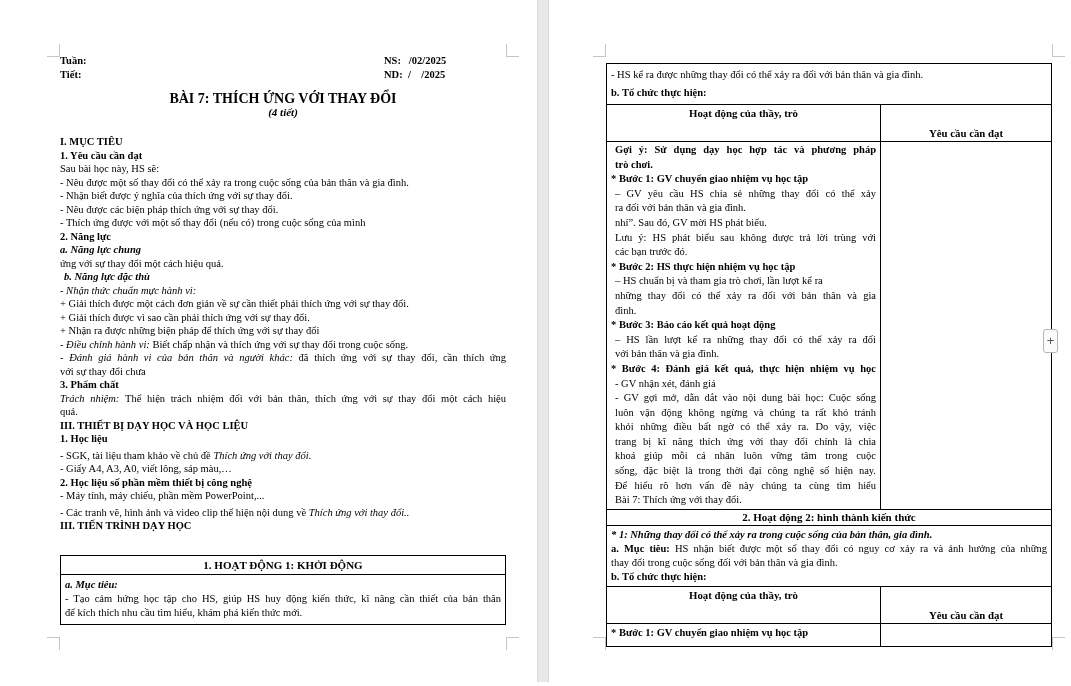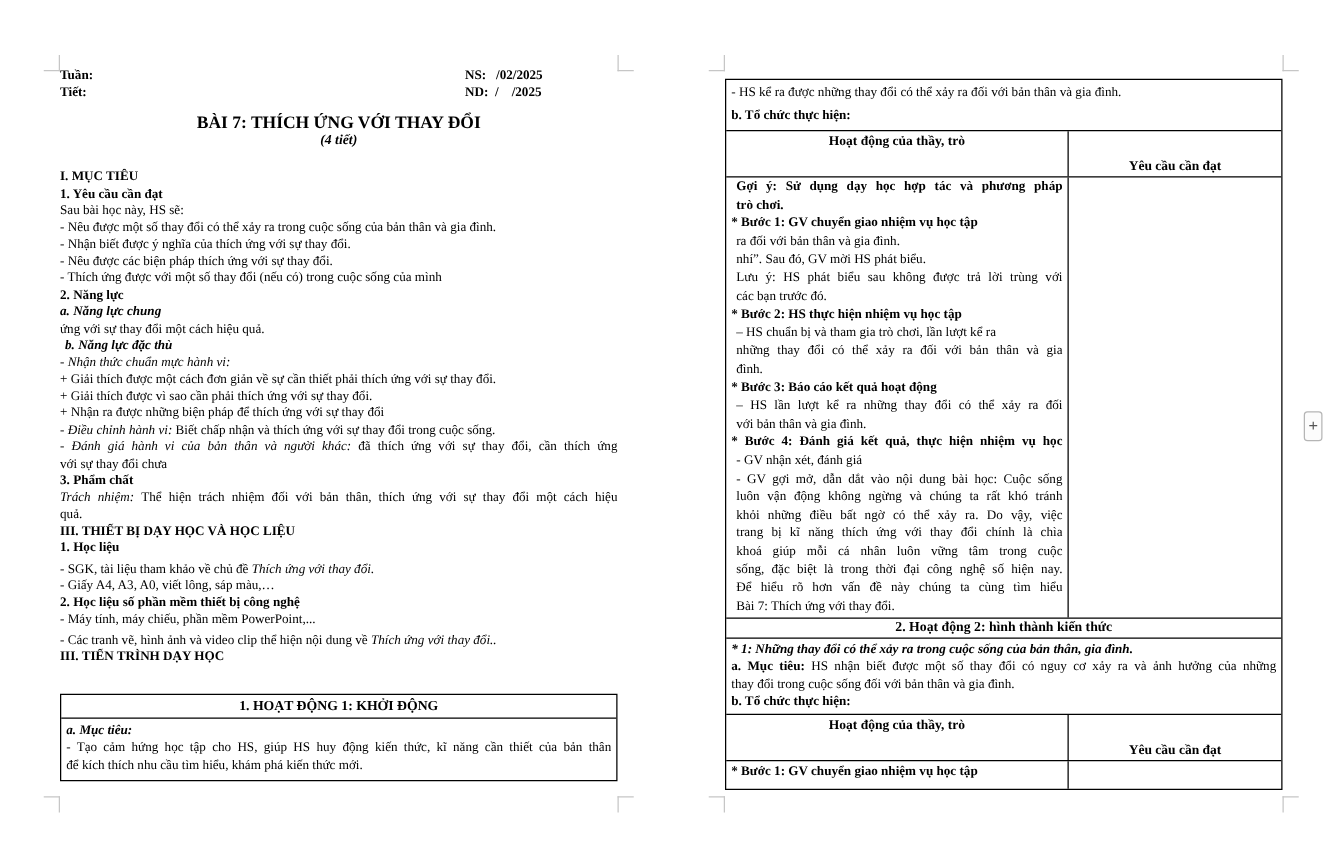--- a/index.html
+++ b/index.html
@@ -7,22 +7,22 @@
     width:1071px;height:686px;overflow:hidden;position:relative;
     background:#ffffff;color:#000;
     font-family:"Liberation Serif","DejaVu Serif",serif;
     font-size:10.5px;
   }
   .b{font-weight:bold;}
   .i{font-style:italic;}
   .bi{font-weight:bold;font-style:italic;}
 
   .page{position:absolute;top:0;height:686px;background:#fff;}
-  #page1{left:4px;width:549px;}
-  #page2{left:536px;width:424px;}
+  #page1{left:16px;width:549px;}
+  #page2{left:562px;width:424px;}
   .gapstrip{position:absolute;left:537px;top:0;width:12px;height:682px;
     background:#e8e8e8;border-left:1px solid #dadada;border-right:1px solid #dadada;box-sizing:border-box;}
 
   
   .cm{position:absolute;width:13px;height:13px;box-sizing:border-box;}
   .cm.tl{border-right:1px solid #c6c6c6;border-bottom:1px solid #c6c6c6;}
   .cm.tr{border-left:1px solid #c6c6c6;border-bottom:1px solid #c6c6c6;}
   .cm.bl{border-right:1px solid #c6c6c6;border-top:1px solid #c6c6c6;}
   .cm.br{border-left:1px solid #c6c6c6;border-top:1px solid #c6c6c6;}
 
@@ -147,20 +147,21 @@
         <div class="row">
           <div class="c1 hc">Hoạt động của thầy, trò</div>
           <div class="c2 hc">Yêu cầu cần đạt</div>
         </div>
 
         <div class="row">
           <div class="c1 cell bodylines">
               <div class="tl j in"><span class="b">Gợi ý: Sử dụng dạy học hợp tác và phương pháp</span></div>
               <div class="tl in"><span class="b">trò chơi.</span></div>
               <div class="tl"><span class="b">* Bước 1: GV chuyển giao nhiệm vụ học tập</span></div>
+              <div class="tl j in"><span>– GV yêu cầu HS chia sẻ những thay đổi  có thể xảy</span></div>
               <div class="tl in"><span>ra đối với bản thân và gia đình.</span></div>
               <div class="tl in"><span>nhí”. Sau đó, GV mời HS  phát biểu.</span></div>
               <div class="tl j in"><span>Lưu ý: HS phát biểu sau không được trả lời trùng với</span></div>
               <div class="tl in"><span>các bạn trước đó.</span></div>
               <div class="tl"><span class="b">* Bước 2: HS thực hiện nhiệm vụ học tập</span></div>
               <div class="tl in"><span>– HS chuẩn bị và tham gia trò chơi, lần lượt kể ra</span></div>
               <div class="tl j in"><span>những thay đổi có thể xảy ra đối với bản thân và gia</span></div>
               <div class="tl in"><span>đình.</span></div>
               <div class="tl"><span class="b">* Bước 3: Báo cáo kết quả hoạt động</span></div>
               <div class="tl j in"><span>– HS lần lượt kể ra những  thay đổi có thể xảy ra đối</span></div>

